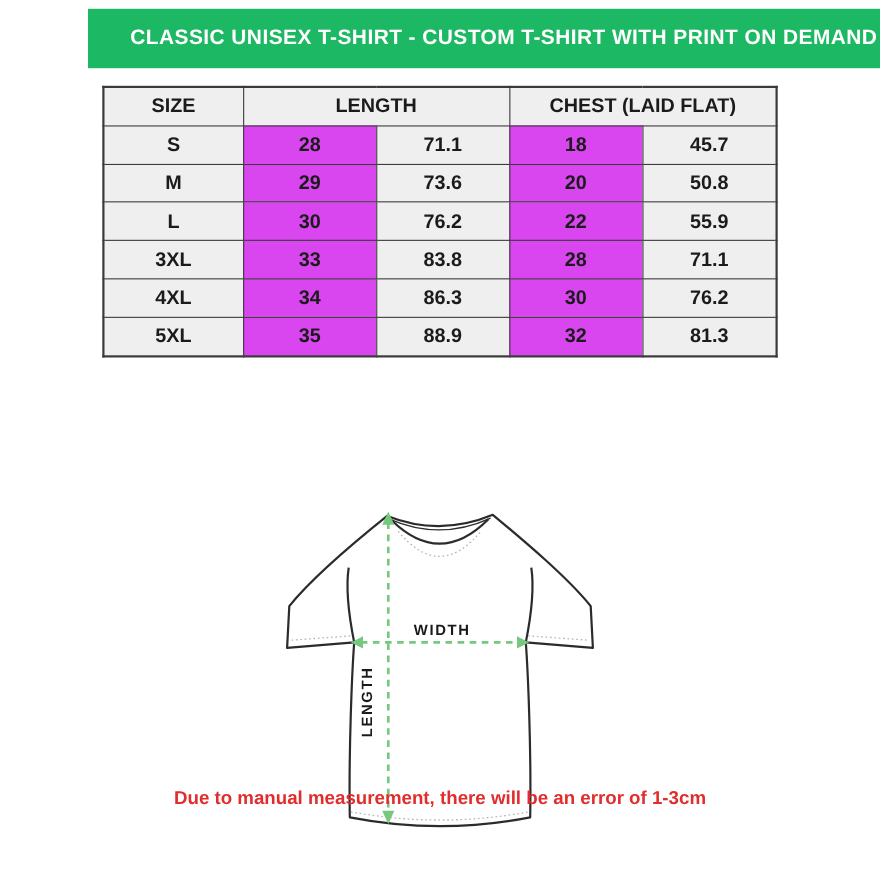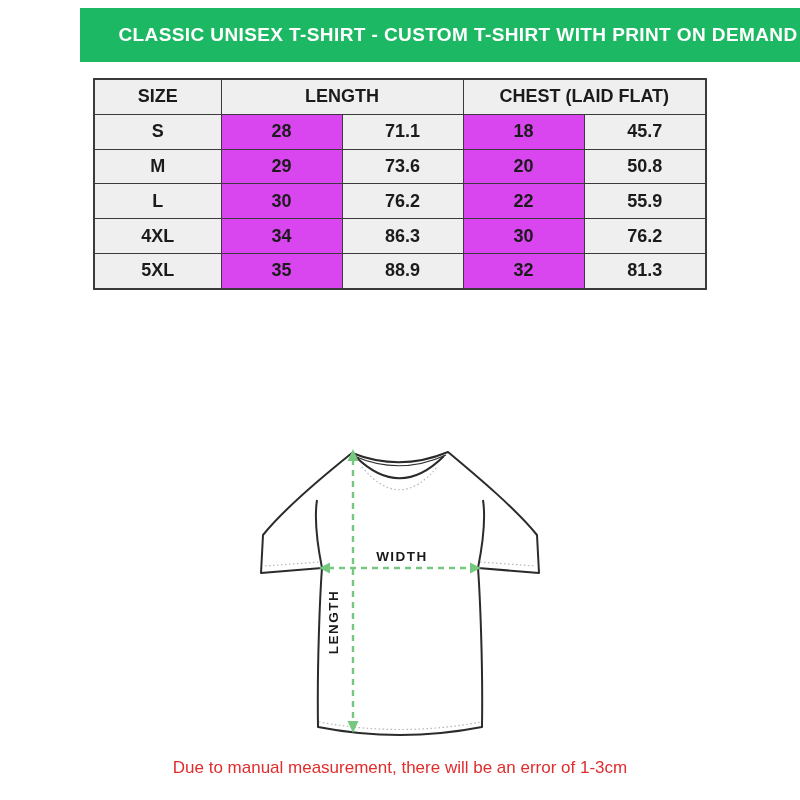--- a/index.html
+++ b/index.html
@@ -18,24 +18,24 @@
   table.size-table{
     position:absolute;left:93px;top:78px;width:612px;
     border-collapse:collapse;table-layout:fixed;
     border:2px solid #3a3a3a;
     text-align:center;color:#1b1b1b;font-weight:bold;font-size:18px;
   }
   table.size-table th,table.size-table td{
     border:1.5px solid #3a3a3a;height:33.8px;padding:0;background:#d946ef;
   }
   table.size-table .gray{background:#efefef;}
-  .tshirt-wrap{position:absolute;left:240px;top:425px;width:320px;height:330px;}
+  .tshirt-wrap{position:absolute;left:240px;top:441px;width:320px;height:330px;}
   .note{
-    position:absolute;left:0;top:758px;width:800px;margin:0;text-align:center;
-    color:#e12d2d;font-size:17px;font-weight:normal;
+    position:absolute;left:0;top:716px;width:800px;margin:0;text-align:center;
+    color:#e12d2d;font-size:17px;font-weight:bold;
   }
 </style>
 </head>
 <body>
 
 <header class="banner">
   <h1>CLASSIC UNISEX T-SHIRT - CUSTOM T-SHIRT WITH PRINT ON DEMAND</h1>
 </header>
 
 <table class="size-table">
@@ -67,20 +67,27 @@
       <td class="gray">73.6</td>
       <td>20</td>
       <td class="gray">50.8</td>
     </tr>
     <tr>
       <td class="gray">L</td>
       <td>30</td>
       <td class="gray">76.2</td>
       <td>22</td>
       <td class="gray">55.9</td>
+    </tr>
+    <tr>
+      <td class="gray">3XL</td>
+      <td>33</td>
+      <td class="gray">83.8</td>
+      <td>28</td>
+      <td class="gray">71.1</td>
     </tr>
     <tr>
       <td class="gray">4XL</td>
       <td>34</td>
       <td class="gray">86.3</td>
       <td>30</td>
       <td class="gray">76.2</td>
     </tr>
     <tr>
       <td class="gray">5XL</td>

